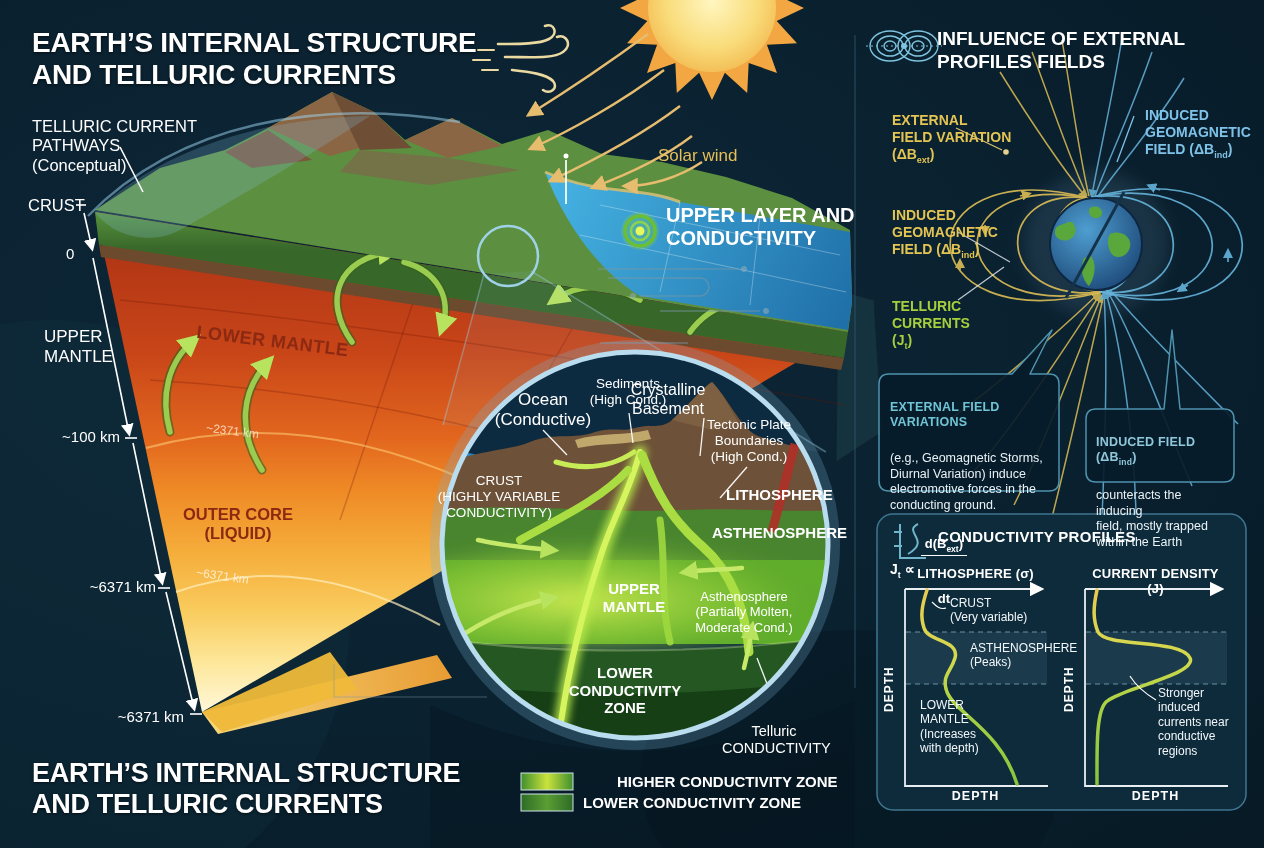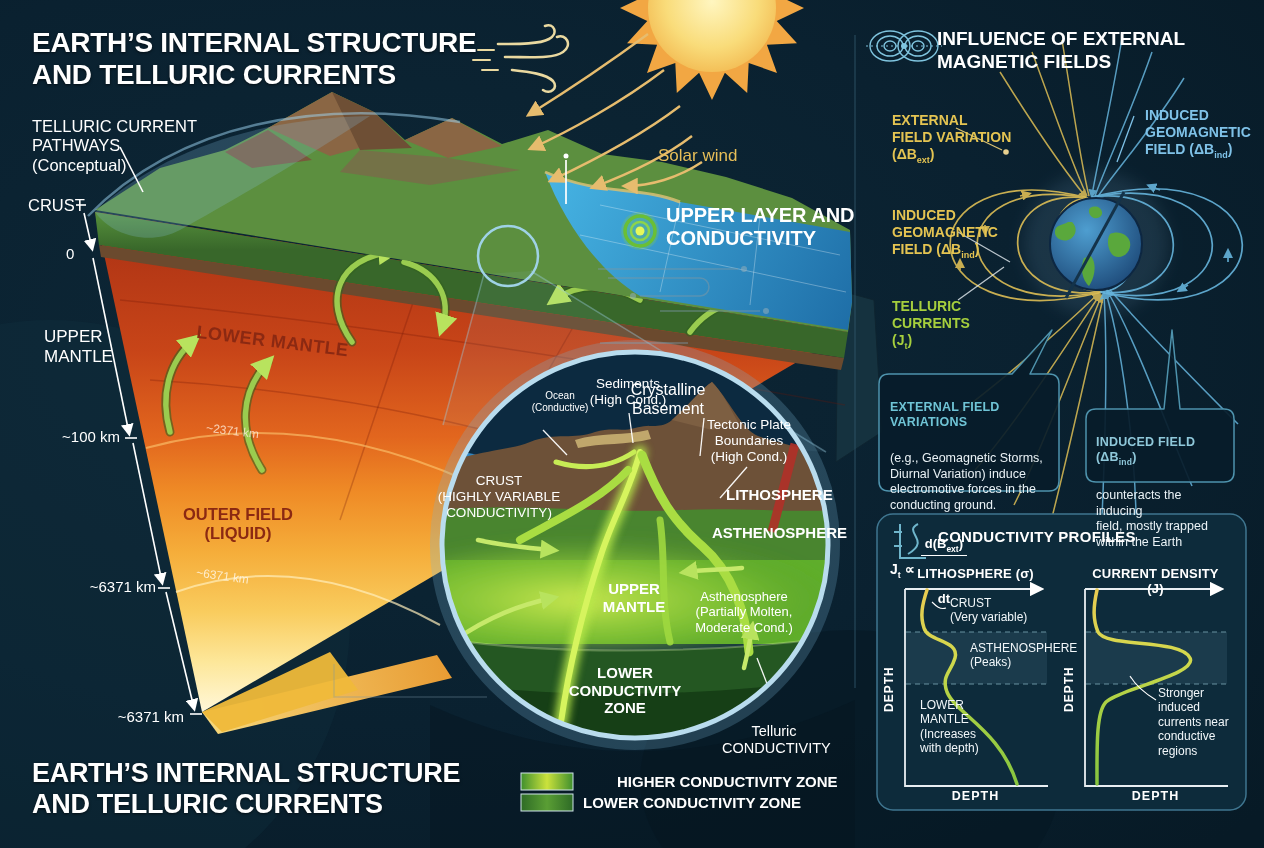--- a/index.html
+++ b/index.html
@@ -395,31 +395,31 @@
 <div class="lbl" style="left:32px;top:117px;font-size:16.5px">TELLURIC CURRENT
 PATHWAYS
 (Conceptual)</div>
 <div class="lbl" style="left:28px;top:196px;font-size:16.5px">CRUST</div>
 <div class="lbl" style="left:66px;top:245px;font-size:15px">0</div>
 <div class="lbl" style="left:44px;top:327px;font-size:17px">UPPER
 MANTLE</div>
 <div class="lbl rt" style="left:36px;top:428px;width:84px;font-size:15px">~100 km</div>
 <div class="lbl b" style="left:196px;top:331px;font-size:18px;color:#8b2912;letter-spacing:.5px;transform:rotate(7deg)">LOWER MANTLE</div>
 <div class="lbl" style="left:206px;top:424px;font-size:12px;color:rgba(255,236,216,.8);transform:rotate(7deg)">~2371 km</div>
-<div class="lbl b ctr" style="left:165px;top:505px;width:146px;font-size:16.5px;color:#8b2912">OUTER FIELD
+<div class="lbl b ctr" style="left:165px;top:505px;width:146px;font-size:16.5px;color:#8b2912">OUTER CORE
 (LIQUID)</div>
 <div class="lbl" style="left:196px;top:569px;font-size:12px;color:rgba(255,245,225,.85);transform:rotate(8deg)">~6371 km</div>
 <div class="lbl rt" style="left:70px;top:578px;width:86px;font-size:15px">~6371 km</div>
 <div class="lbl rt" style="left:98px;top:708px;width:86px;font-size:15px">~6371 km</div>
 
 <div class="lbl" style="left:658px;top:146px;font-size:17px;color:#e7be58">Solar wind</div>
 <div class="lbl sb" style="left:666px;top:204px;font-size:20px;line-height:1.15">UPPER LAYER AND
 CONDUCTIVITY</div>
 
-<div class="lbl ctr" style="left:510px;top:390px;width:100px;font-size:10px">Ocean
+<div class="lbl ctr" style="left:493px;top:390px;width:100px;font-size:17px">Ocean
 (Conductive)</div>
 <div class="lbl ctr" style="left:578px;top:376px;width:100px;font-size:13.5px">Sediments
 (High Cond.)</div>
 <div class="lbl ctr" style="left:618px;top:381px;width:100px;font-size:16px">Crystalline
 Basement</div>
 <div class="lbl ctr" style="left:695px;top:417px;width:108px;font-size:13.5px">Tectonic Plate
 Boundaries
 (High Cond.)</div>
 <div class="lbl ctr" style="left:428px;top:473px;width:142px;font-size:13.5px">CRUST
 (HIGHLY VARIABLE
@@ -437,21 +437,21 @@
 <div class="lbl ctr" style="left:722px;top:723px;width:104px;font-size:14.5px">Telluric
 CONDUCTIVITY</div>
 
 <div class="lbl sb" style="left:617px;top:773px;font-size:15px">HIGHER CONDUCTIVITY ZONE</div>
 <div class="lbl sb" style="left:583px;top:794px;font-size:15px">LOWER CONDUCTIVITY ZONE</div>
 
 <div class="lbl title" style="left:32px;top:758px;font-size:27px">EARTH’S INTERNAL STRUCTURE
 AND TELLURIC CURRENTS</div>
 
 <div class="lbl b" style="left:937px;top:28px;font-size:19px;line-height:1.2">INFLUENCE OF EXTERNAL
-MAGNETIC FIELDS</div>
+PROFILES FIELDS</div>
 
 <div class="lbl field-label" style="left:884px;top:95px;color:#e4c452">
   <span>EXTERNAL
 FIELD VARIATION</span>
   <div><span>(ΔB</span><sub>ext</sub><span>)</span></div>
 </div>
 <div class="lbl field-label" style="left:1137px;top:90px;color:#7fc2e8">
   <span>INDUCED
 GEOMAGNETIC</span>
   <div><span>FIELD (ΔB</span><sub>ind</sub><span>)</span></div>

